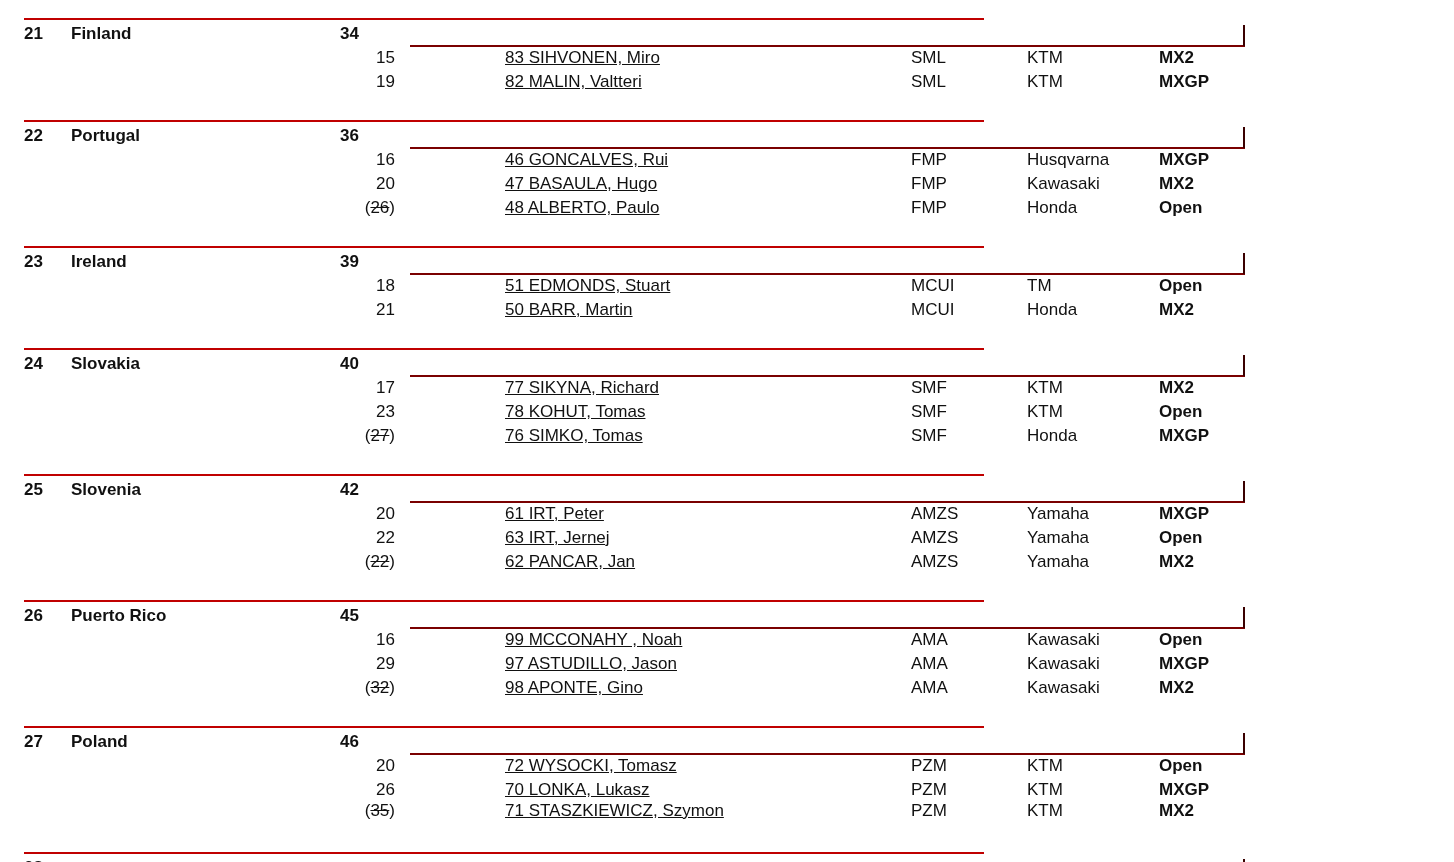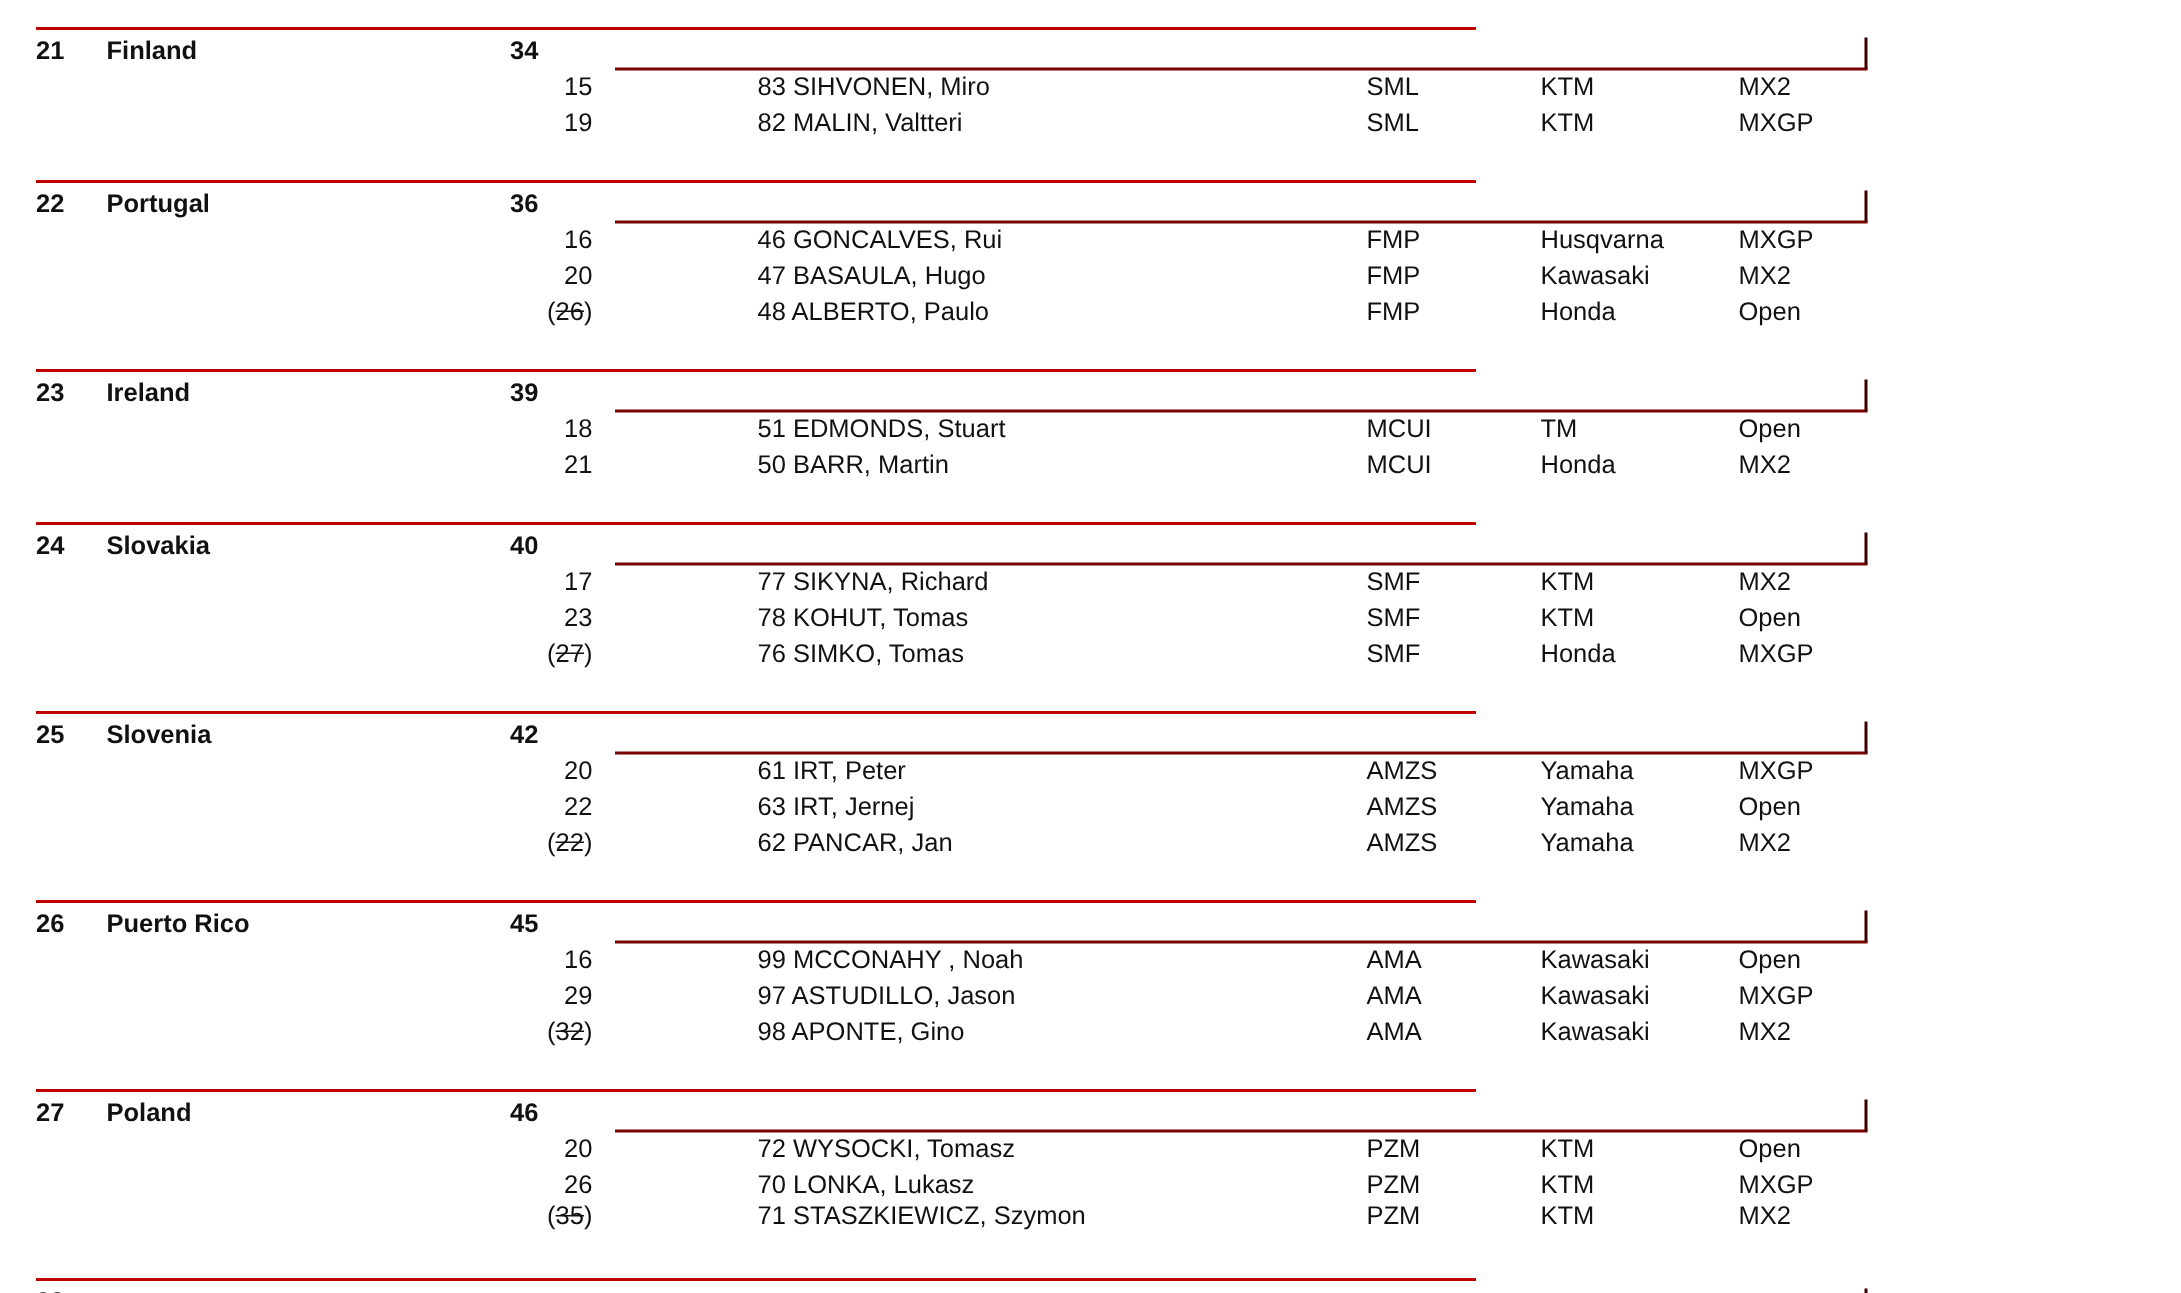--- a/index.html
+++ b/index.html
@@ -9,24 +9,24 @@
   .redline { position: absolute; left: 24px; width: 960px; height: 2px; background: #c00000; top: 0; }
   .team-row { position: absolute; top: 6px; left: 0; width: 1454px; height: 22px; font-weight: bold; }
   .rank { position: absolute; left: 24px; }
   .country { position: absolute; left: 71px; }
   .total { position: absolute; left: 340px; width: 55px; text-align: left; }
   .darkline { position: absolute; left: 410px; width: 835px; height: 2px; background: #7a0000; top: 27px; }
   .tick { position: absolute; left: 1243px; width: 2px; height: 21px; top: 7px; background: #3a0000; }
   .rider { position: absolute; left: 0; width: 1454px; height: 22px; }
   .pts { position: absolute; left: 340px; width: 55px; text-align: right; }
   .pts s { text-decoration: line-through; }
-  .name { position: absolute; left: 505px; }
+  .name { position: absolute; left: 505px; text-decoration: underline; }
   .fed { position: absolute; left: 911px; }
   .bike { position: absolute; left: 1027px; }
-  .cls { position: absolute; left: 1159px; }
+  .cls { position: absolute; left: 1159px; font-weight: bold; }
 </style>
 </head>
 <body>
 
 <div id="results">
     <div class="block" style="top: 18px;">
       <div class="redline"></div>
       <div class="team-row">
         <span class="rank">21</span>
         <span class="country">Finland</span>

